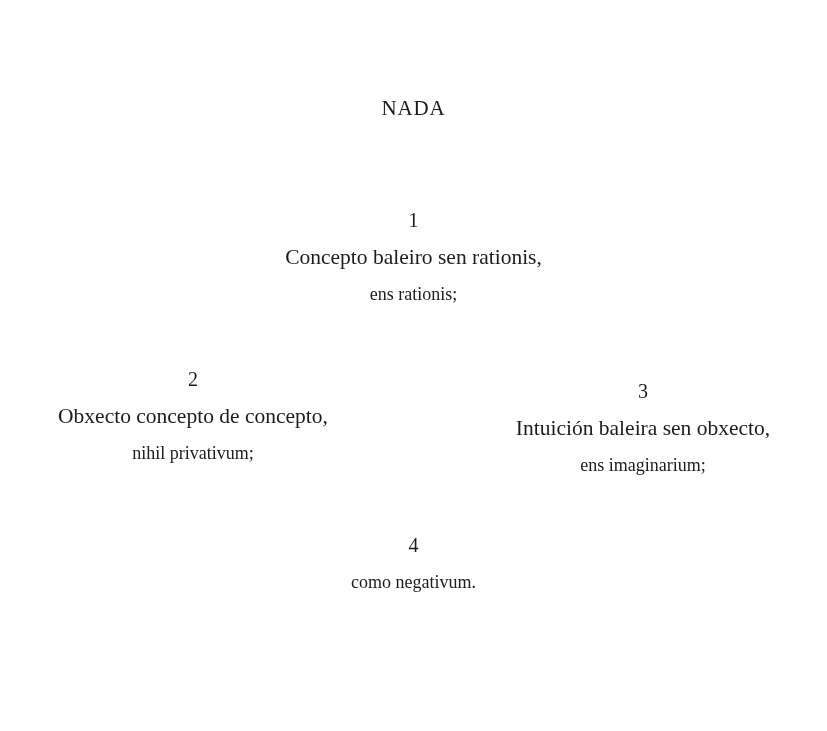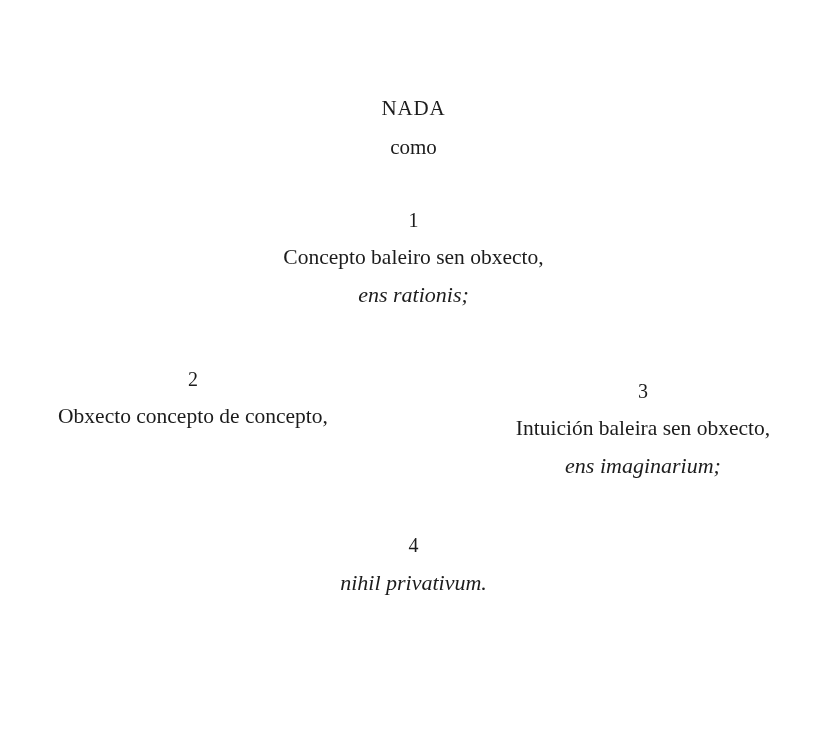--- a/index.html
+++ b/index.html
@@ -44,54 +44,53 @@
     font-size: 20px;
     line-height: 37px;
     white-space: nowrap;
   }
   .item .text {
     font-size: 21.5px;
     line-height: 37px;
     white-space: nowrap;
   }
   .item .latin {
-    font-size: 22px;
-    font-style: italic;
+    font-size: 18px;
     line-height: 37px;
     white-space: nowrap;
   }
   .item-1 { top: 202px; left: 0;     width: 827px; }
   .item-2 { top: 361px; left: 0;     width: 386px; }
   .item-3 { top: 373px; left: 456px; width: 374px; }
   .item-4 { top: 527px; left: 0;     width: 827px; }
 </style>
 </head>
 <body>
 
 <div class="page">
 
   <div class="abs-center-line page-title">NADA</div>
 
-  <div class="abs-center-line page-subtitle">como</div>
 
   <div class="item item-1">
     <div class="num">1</div>
-    <div class="text">Concepto baleiro sen obxecto,</div>
+    <div class="text">Concepto baleiro sen rationis,</div>
     <div class="latin">ens rationis;</div>
   </div>
 
   <div class="item item-2">
     <div class="num">2</div>
     <div class="text">Obxecto concepto de concepto,</div>
+    <div class="latin">nihil privativum;</div>
   </div>
 
   <div class="item item-3">
     <div class="num">3</div>
     <div class="text">Intuición baleira sen obxecto,</div>
     <div class="latin">ens imaginarium;</div>
   </div>
 
   <div class="item item-4">
     <div class="num">4</div>
-    <div class="latin">nihil privativum.</div>
+    <div class="latin">como negativum.</div>
   </div>
 
 </div>
 
 </body></html>

